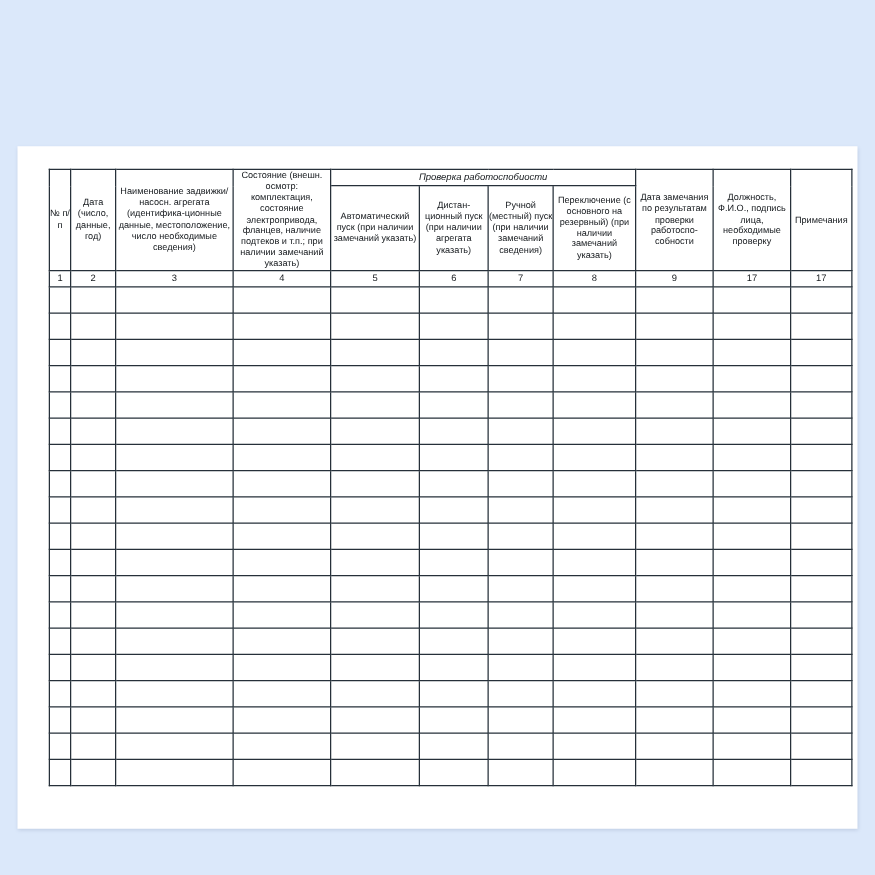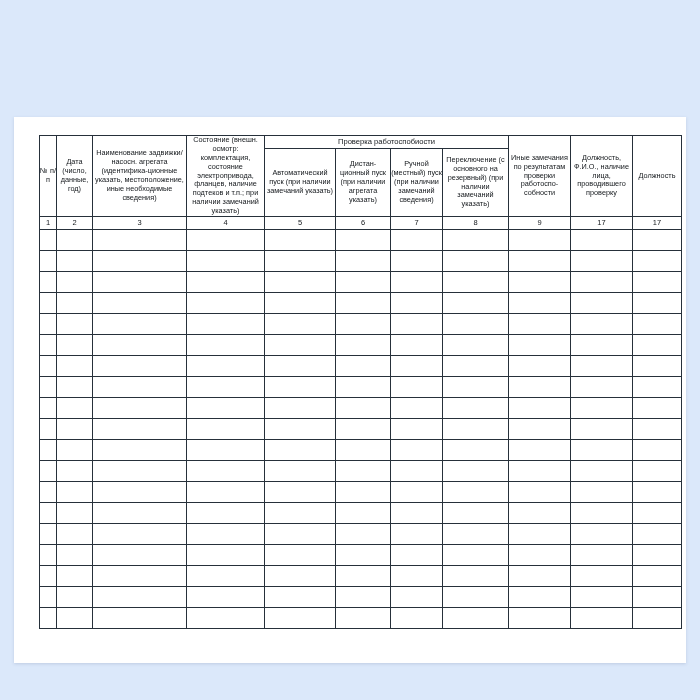--- a/index.html
+++ b/index.html
@@ -45,20 +45,21 @@
   .head-cell {
     font-size: 7.3px;
     line-height: 1.22;
     padding: 2px 2px;
     vertical-align: middle;
   }
   .group-head {
     font-size: 7.6px;
     height: 12px;
     line-height: 1.2;
+    font-style: italic;
   }
   .numrow td {
     font-size: 7.5px;
     height: 12px;
     line-height: 12px;
   }
   .body-row td {
     height: 20px;
   }
   
@@ -90,26 +91,26 @@
           <col class="c7">
           <col class="c8">
         <col class="c9">
           <col class="c10">
           <col class="c11">
       </colgroup>
       <thead>
         <tr>
           <td class="head-cell" rowspan="2">№ п/п</td>
           <td class="head-cell" rowspan="2">Дата (число, данные, год)</td>
-          <td class="head-cell" rowspan="2">Наименование задвижки/ насосн. агрегата (идентифика-ционные указать, местоположение, иные необходимые сведения)</td>
+          <td class="head-cell" rowspan="2">Наименование задвижки/ насосн. агрегата (идентифика-ционные данные, местоположение, число необходимые сведения)</td>
           <td class="head-cell" rowspan="2">Состояние (внешн. осмотр: комплектация, состояние электропривода, фланцев, наличие подтеков и т.п.; при наличии замечаний указать)</td>
           <td class="group-head" colspan="4">Проверка работоспобиости</td>
-          <td class="head-cell" rowspan="2">Иные замечания по результатам проверки работоспо-собности</td>
-          <td class="head-cell" rowspan="2">Должность, Ф.И.О., наличие лица, проводившего проверку</td>
-          <td class="head-cell" rowspan="2">Должность</td>
+          <td class="head-cell" rowspan="2">Дата замечания по результатам проверки работоспо-собности</td>
+          <td class="head-cell" rowspan="2">Должность, Ф.И.О., подпись лица, необходимые проверку</td>
+          <td class="head-cell" rowspan="2">Примечания</td>
         </tr>
         <tr>
           <td class="head-cell">Автоматический пуск (при наличии замечаний указать)</td>
           <td class="head-cell">Дистан-ционный пуск (при наличии агрегата указать)</td>
           <td class="head-cell">Ручной (местный) пуск (при наличии замечаний сведения)</td>
           <td class="head-cell">Переключение (с основного на резервный) (при наличии замечаний указать)</td>
         </tr>
         <tr class="numrow">
           <td>1</td>
           <td>2</td>

